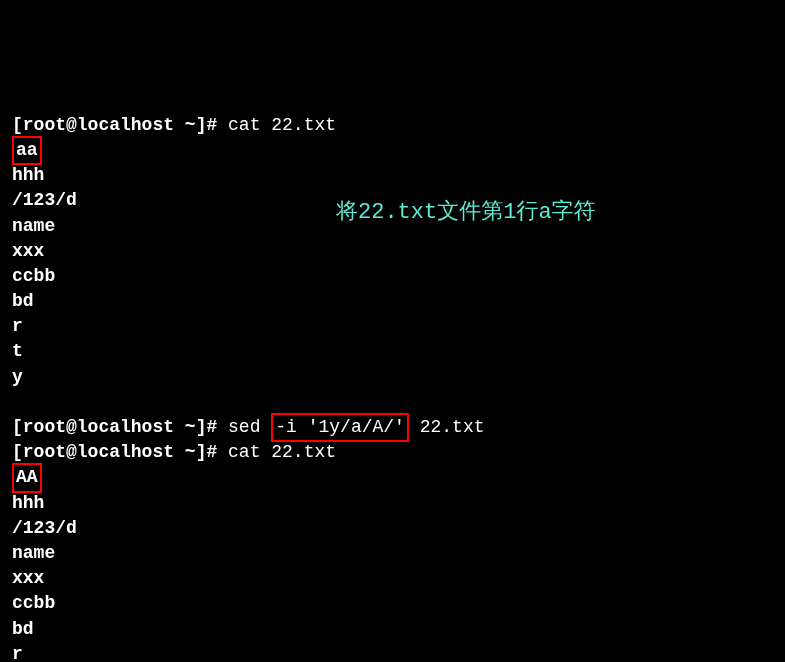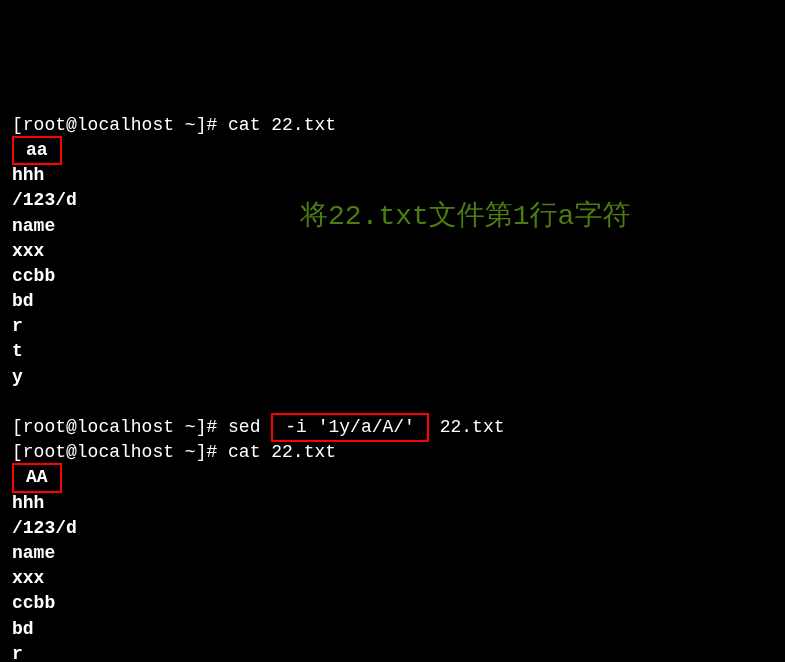--- a/index.html
+++ b/index.html
@@ -14,40 +14,41 @@
       font-size: 18px;
       width: 785px;
       height: 662px;
       padding: 12px;
       line-height: 1.4;
       white-space: pre;
       position: relative;
     }
     .prompt {
       color: #fff;
-      font-weight: normal;
+      font-weight: bold;
       text-align: right;
     }
     .output {
       color: #fff;
       font-weight: bold;
     }
     .highlight-box {
       border: 2px solid #ff0000;
       display: inline-block;
-      padding: 0 12px;
+      padding: 0 2px;
       margin: -2px 0;
     }
     .annotation {
       position: absolute;
-      color: #4d7c0f;
-      font-size: 28px;
+      color: #5eead4;
+      font-size: 22px;
       white-space: normal;
       font-weight: normal;
       line-height: 1.6;
+      margin-left: 36px;
     }
     .line {
       display: block;
     }
   </style>
 </head>
 <body>
 
 
 

